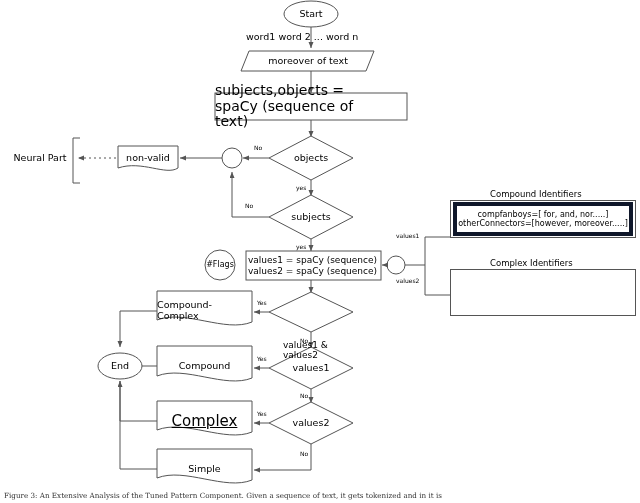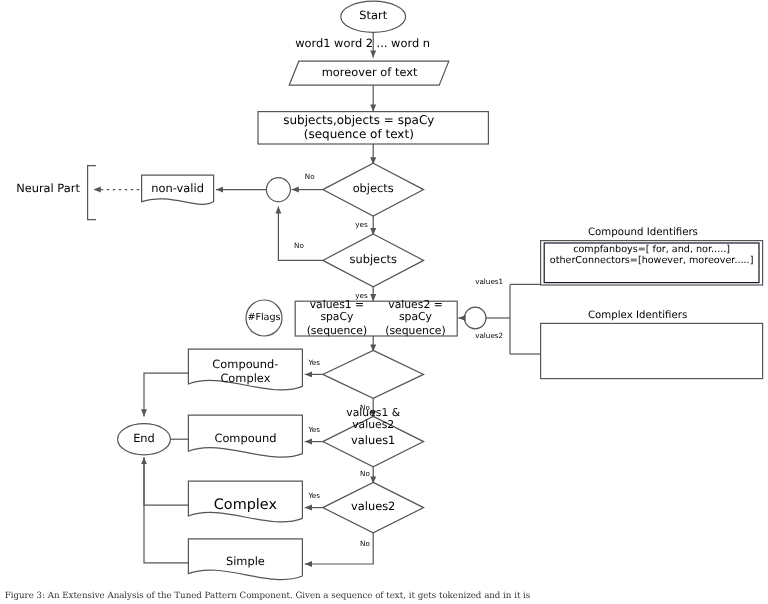--- a/index.html
+++ b/index.html
@@ -1,24 +1,24 @@
 <!DOCTYPE html>
 <html><head>
 <meta charset="utf-8">
 <style>
   html,body{margin:0;padding:0;background:#ffffff;}
   body{width:640px;height:503px;font-family:"DejaVu Sans","Liberation Sans",sans-serif;color:#000;}
   #canvas{position:relative;width:640px;height:503px;overflow:hidden;background:#fff;}
   svg#wires{position:absolute;left:0;top:0;width:640px;height:503px;}
-  .node{position:absolute;box-sizing:border-box;display:flex;align-items:center;justify-content:center;text-align:center;color:#000;line-height:1.12;}
+  .node{position:absolute;box-sizing:border-box;display:flex;align-items:center;justify-content:center;color:#000;line-height:1.12;}
   .lbl{position:absolute;font-size:6px;color:#000;letter-spacing:0;}
   .ident-title{position:absolute;font-size:8.5px;color:#000;padding-left:40px;}
   .ident-box{position:absolute;border:1px solid #555;background:#fff;box-sizing:border-box;}
-  .ident-inner{position:absolute;border:1px solid #0f172a;background:#fff;box-sizing:border-box;
-               display:flex;flex-direction:column;align-items:center;}
+  .ident-inner{position:absolute;border:4px solid #0f172a;background:#fff;box-sizing:border-box;
+               display:flex;flex-direction:column;align-items:center;justify-content:center;}
   .ident-line{font-size:8px;white-space:nowrap;line-height:1.18;}
   .dots{font-size:8px;line-height:1.0;letter-spacing:1px;}
   .doc-text{position:absolute;font-size:9.5px;white-space:nowrap;}
   .caption{position:absolute;left:4px;top:491px;width:632px;font-family:"DejaVu Serif","Liberation Serif",serif;
            font-size:7.2px;color:#333;white-space:nowrap;overflow:hidden;}
   .center-text{width:100%;}
 </style>
 </head>
 <body>
 
@@ -126,21 +126,21 @@
   <div class="node" style="left:284px;top:5px;width:54px;height:19px;font-size:9.5px;">
     <span>Start</span>
   </div>
 
   <div class="doc-text" style="left:246px;top:31px;font-size:9.5px;">word1 word 2 ... word n</div>
 
   <div class="node" style="left:243px;top:52px;width:130px;height:19px;font-size:9.5px;">
     <span>moreover of text</span>
   </div>
 
-  <div class="node" style="left:215px;top:94px;width:168px;height:25px;font-size:10px;">
+  <div class="node" style="left:215px;top:94px;width:168px;height:25px;font-size:14px;">
     <span>subjects,objects = spaCy (sequence of text)</span>
   </div>
 
   <div class="node" style="left:284px;top:150px;width:54px;height:16px;font-size:9.5px;">
     <span>objects</span>
   </div>
 
   <div class="node" style="left:282px;top:209px;width:58px;height:16px;font-size:9.5px;">
     <span>subjects</span>
   </div>
@@ -150,21 +150,21 @@
   </div>
 
   <div class="node" style="left:10px;top:150px;width:60px;height:16px;font-size:9.5px;">
     <span>Neural Part</span>
   </div>
 
   <div class="node" style="left:203px;top:258px;width:34px;height:14px;font-size:8px;">
     <span>#Flags</span>
   </div>
 
-  <div class="node" style="left:248px;top:253px;width:131px;height:25px;font-size:9px;flex-direction:row;">
+  <div class="node" style="left:248px;top:253px;width:131px;height:25px;font-size:9px;flex-direction:column;">
     <span class="center-text">values1 = spaCy (sequence)</span>
     <span class="center-text">values2 = spaCy (sequence)</span>
   </div>
 
   <div class="node" style="left:283px;top:300px;width:56px;height:24px;font-size:9px;flex-direction:column;margin-top:38px;">
     <span class="center-text">values1 &amp;</span>
     <span class="center-text">values2</span>
   </div>
 
   <div class="node" style="left:283px;top:360px;width:56px;height:16px;font-size:9.5px;">
@@ -176,21 +176,21 @@
   </div>
 
   <div class="node" style="left:157px;top:303px;width:95px;height:16px;font-size:9.5px;">
     <span>Compound-Complex</span>
   </div>
 
   <div class="node" style="left:157px;top:358px;width:95px;height:16px;font-size:9.5px;">
     <span>Compound</span>
   </div>
 
-  <div class="node" style="left:157px;top:413px;width:95px;height:16px;font-size:12px;">
+  <div class="node" style="left:157px;top:413px;width:95px;height:16px;font-size:15px;text-decoration:underline;">
     <span>Complex</span>
   </div>
 
   <div class="node" style="left:157px;top:461px;width:95px;height:16px;font-size:9.5px;">
     <span>Simple</span>
   </div>
 
   <div class="node" style="left:98px;top:358px;width:44px;height:16px;font-size:9.5px;">
     <span>End</span>
   </div>

